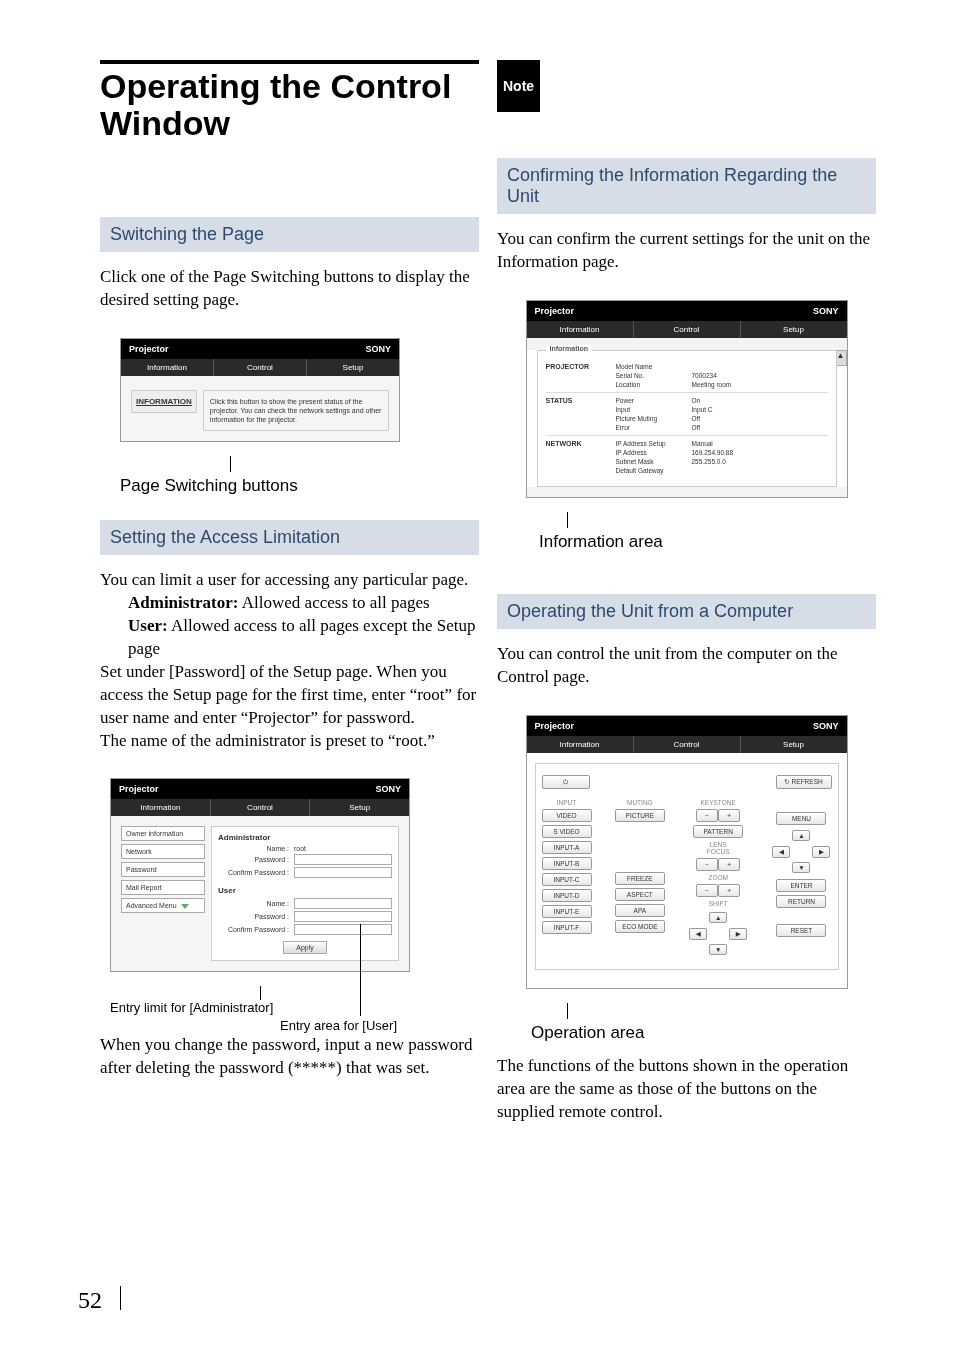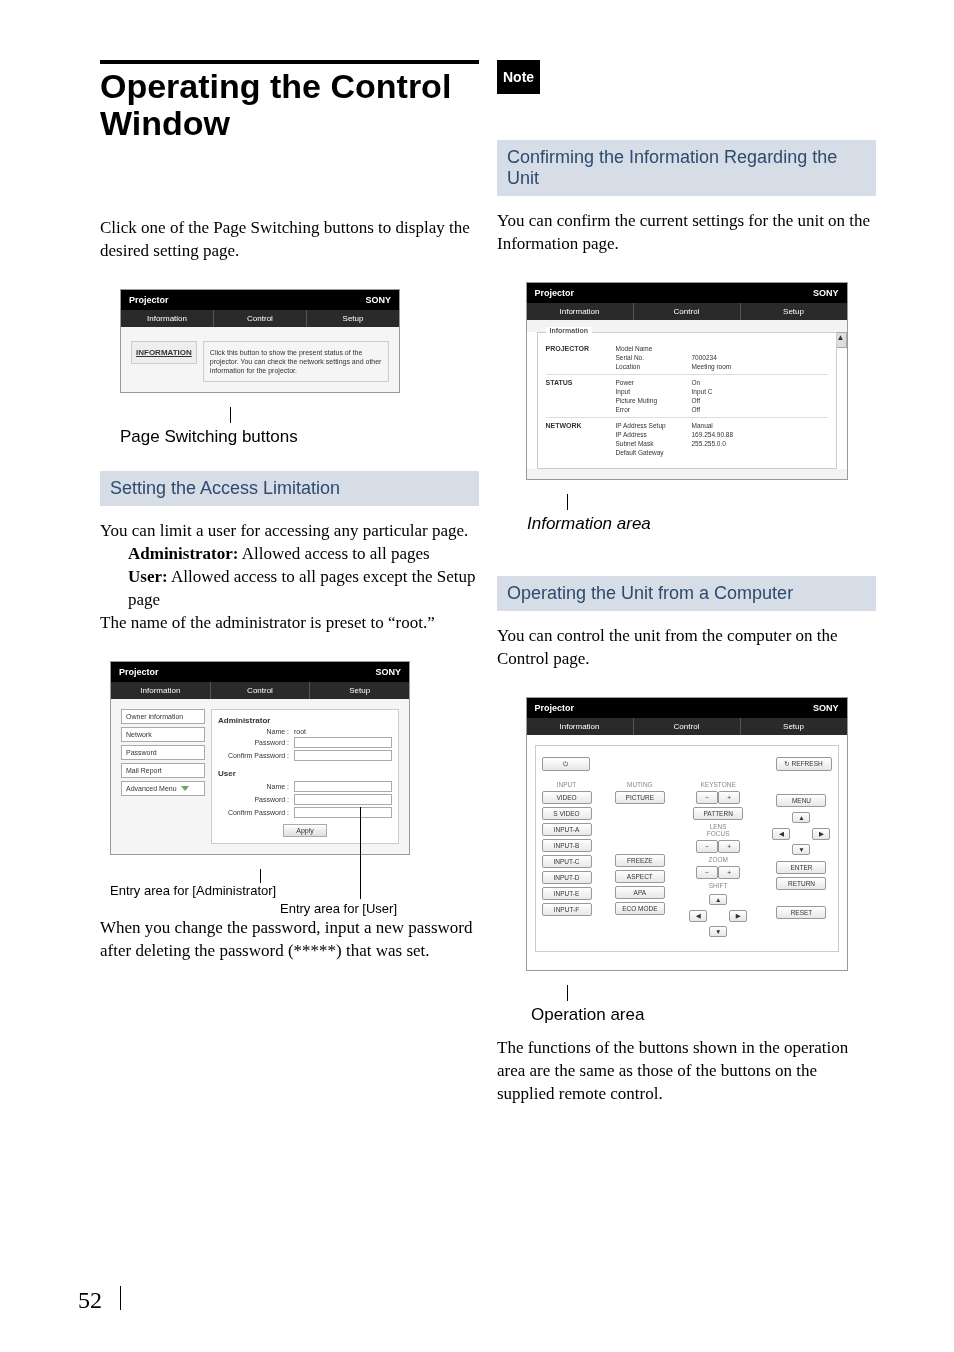--- a/index.html
+++ b/index.html
@@ -46,21 +46,21 @@
   }
   .indent { padding-left: 28px; }
   .bold-run { font-weight: bold; }
   .note-chip {
     display: inline-block;
     background: #000;
     color: #fff;
     font-family: Arial, Helvetica, sans-serif;
     font-weight: bold;
     font-size: 14px;
-    padding: 9px 6px;
+    padding: 18px 6px;
     margin-bottom: 4px;
   }
   .figure {
     margin: 14px auto;
   }
   .figure-caption {
     font-family: Arial, Helvetica, sans-serif;
     font-size: 17px;
     margin-top: 4px;
   }
@@ -258,20 +258,21 @@
 
 <div class="columns">
 
   <div class="col">
     <div class="top-rule">
       <div class="main-title">Operating the Control Window</div>
     </div>
 
     <div class="spacer-lg"></div>
 
+    <div class="section-head">Switching the Page</div>
     <div class="body-text">Click one of the Page Switching buttons to display the desired setting page.</div>
 
     <div class="spacer-sm"></div>
 
     <div class="figure mini mini1">
       <div class="mini-header">
         <span>Projector</span>
         <span>SONY</span>
       </div>
       <div class="mini-tabs">
@@ -290,20 +291,21 @@
     <div class="spacer-md"></div>
 
     <div class="section-head">Setting the Access Limitation</div>
     <div class="body-text">You can limit a user for accessing any particular page.</div>
     <div class="body-text indent">
       <span class="bold-run">Administrator:</span><span> Allowed access to all pages</span>
     </div>
     <div class="body-text indent">
       <span class="bold-run">User:</span><span> Allowed access to all pages except the Setup page</span>
     </div>
+    <div class="body-text">Set under [Password] of the Setup page. When you access the Setup page for the first time, enter “root” for user name and enter “Projector” for password.</div>
     <div class="body-text">The name of the administrator is preset to “root.”</div>
 
     <div class="spacer-sm"></div>
 
     <div class="figure mini mini2">
       <div class="mini-header">
         <span>Projector</span>
         <span>SONY</span>
       </div>
       <div class="mini-tabs">
@@ -347,21 +349,21 @@
             <div class="mini2-row-lbl">Confirm Password :</div>
             <div class="mini2-row-inp"></div>
           </div>
           <div class="mini2-apply">Apply</div>
         </div>
       </div>
     </div>
     <div class="mini2-callouts">
       <div style="position:absolute;left:160px;top:0;width:1px;height:14px;background:#000;"></div>
       <div style="position:absolute;left:260px;top:-62px;width:1px;height:92px;background:#000;"></div>
-      <div class="callout" style="left:10px;top:14px;">Entry area for [Administrator]</div>
+      <div class="callout" style="left:10px;top:14px;">Entry limit for [Administrator]</div>
       <div class="callout" style="left:180px;top:32px;">Entry area for [User]</div>
     </div>
 
     <div class="body-text">When you change the password, input a new password after deleting the password (*****) that was set.</div>
   </div>
 
   <div class="col">
     <div class="note-chip">Note</div>
 
     <div class="spacer-lg"></div>
@@ -422,21 +424,21 @@
               <span>Subnet Mask</span>
                 <span>255.255.0.0</span>
               <span>Default Gateway</span>
                 <span></span>
             </div>
           </div>
         </div>
       </div>
     </div>
     <div class="callout-line" style="margin-left:70px;"></div>
-    <div class="figure-caption" style="margin-left:30px;font-style:italic;">Information area</div>
+    <div class="figure-caption" style="margin-left:42px;">Information area</div>
 
     <div class="spacer-lg"></div>
 
     <div class="section-head">Operating the Unit from a Computer</div>
     <div class="body-text">You can control the unit from the computer on the Control page.</div>
 
     <div class="spacer-sm"></div>
 
     
     <div class="figure mini mini4">

